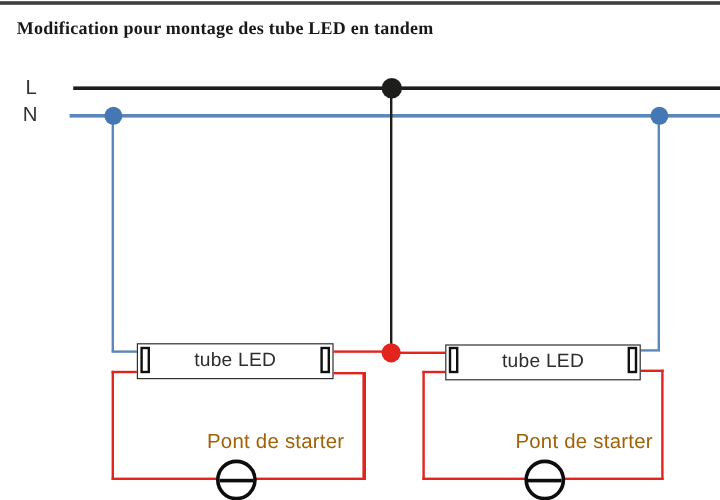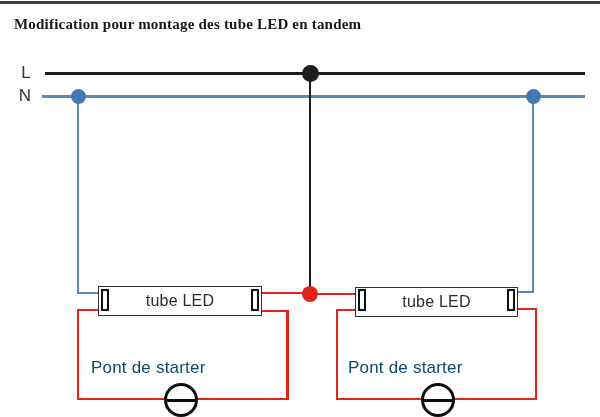--- a/index.html
+++ b/index.html
@@ -18,21 +18,21 @@
     position:absolute;left:14px;top:16px;
     font-family:"Liberation Serif", serif;
     font-weight:bold;font-size:15px;letter-spacing:.2px;
     color:#181818;white-space:nowrap;
   }
   .bus-label{
     position:absolute;font-size:17px;color:#333;width:20px;text-align:center;
   }
   .bus-l{left:16px;top:63px;}
   .bus-n{left:15px;top:86px;}
-  #diagram{position:absolute;left:0;top:0;width:544px;height:417px;}
+  #diagram{position:absolute;left:16px;top:0;width:544px;height:417px;}
   .seg{position:absolute;}
   .dot{position:absolute;border-radius:50%;}
   .tube{
     position:absolute;background:#fff;border:1.6px solid #2f2f2f;
     box-sizing:border-box;
   }
   .tube-label{
     position:absolute;left:0;top:0;width:100%;height:100%;
     display:flex;align-items:center;justify-content:center;
     font-size:16px;color:#2d2d2d;letter-spacing:.2px;
@@ -42,22 +42,22 @@
     border:2px solid #101010;background:#fff;
   }
   .starter-circle{
     position:absolute;border:3px solid #0d0d0d;border-radius:50%;
     background:#fff;box-sizing:border-box;
   }
   .starter-line{
     position:absolute;left:0;right:0;height:3px;background:#0d0d0d;
   }
   .starter-label{
-    position:absolute;text-align:left;
-    font-size:17px;color:#0c4a6e;letter-spacing:.2px;white-space:nowrap;
+    position:absolute;text-align:right;
+    font-size:17px;color:#a16207;letter-spacing:.2px;white-space:nowrap;
   }
 </style>
 </head>
 <body>
 
 <div class="page">
   <div class="top-rule"></div>
   <div class="title">Modification pour montage des tube LED en tandem</div>
   <div class="bus-label bus-l">L</div>
   <div class="bus-label bus-n">N</div>

